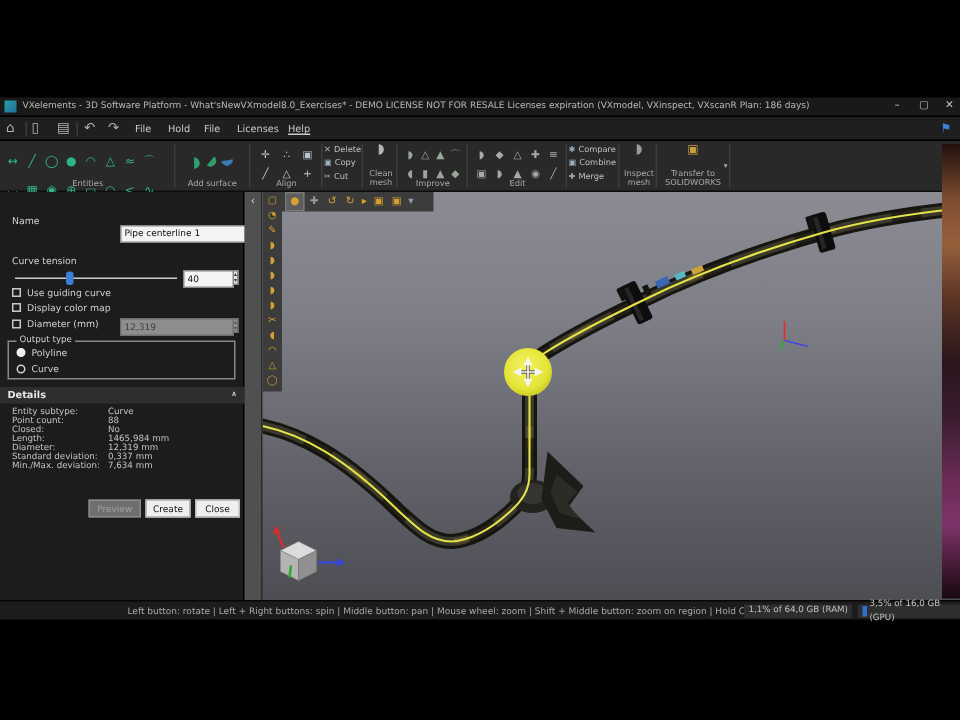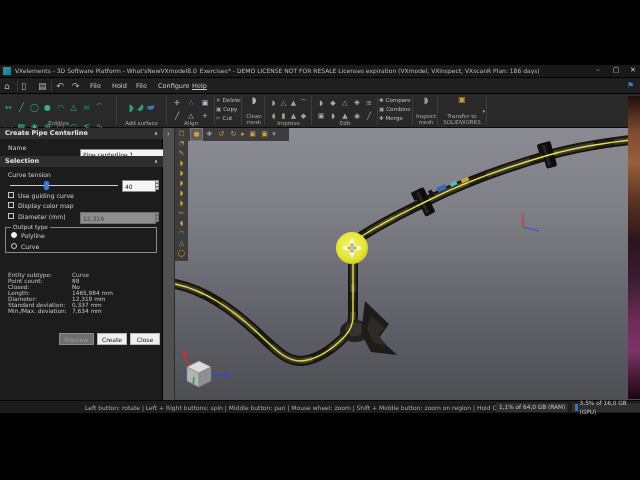--- a/index.html
+++ b/index.html
@@ -75,21 +75,21 @@
     <span class="a qicon" style="left:4px;">⌂</span>
     <span class="a qicon" style="left:21px;">▯</span>
     <span class="a qicon" style="left:38px;">▤</span>
     <span class="a qicon" style="left:56px;">↶</span>
     <span class="a qicon" style="left:72px;">↷</span>
     <div class="a vdiv" style="left:17px;"></div>
     <div class="a vdiv" style="left:51px;"></div>
     <span class="a menu-item" style="left:90px;">File</span>
     <span class="a menu-item" style="left:112px;">Hold</span>
     <span class="a menu-item" style="left:136px;">File</span>
-    <span class="a menu-item" style="left:158px;">Configure</span>
+    <span class="a menu-item" style="left:158px;">Licenses</span>
     <span class="a menu-item" style="left:192px;text-decoration:underline;">Help</span>
     <span class="a" style="left:627px;top:3px;font-size:8px;color:#3b82d8;">⚑</span>
   </div>
 
   <div class="a ribbon">
 
     <div class="a rgroup" style="left:2px;width:113px;">
       <div style="padding-top:1px;">
         <span class="gi ent">↔</span><span class="gi ent">╱</span><span class="gi ent">◯</span><span class="gi ent">●</span><span class="gi ent">◠</span><span class="gi ent">△</span><span class="gi ent">≈</span><span class="gi ent">⌒</span><br>
         <span class="gi ent">◡</span><span class="gi ent">▦</span><span class="gi ent">◉</span><span class="gi ent">⊕</span><span class="gi ent">▭</span><span class="gi ent">◠</span><span class="gi ent">&lt;</span><span class="gi ent">∿</span>
@@ -163,31 +163,23 @@
 
     <div class="a rgroup" style="left:439px;width:46px;">
       <div style="text-align:center;padding-top:1px;font-size:8px;color:#c8a040;">▣</div>
       <div class="a rlabel" style="bottom:2px;white-space:normal;line-height:5.5px;">Transfer to SOLIDWORKS</div>
       <span class="a" style="right:0;top:14px;font-size:5px;color:#aaa;">▾</span>
     </div>
     <div class="a rsep" style="left:486px;"></div>
   </div>
 
   <div class="a panel">
-    <div class="a phead" style="top:0;">
-      <span>Create Pipe Centerline</span>
-      <span class="chev">∧</span>
-    </div>
     <span class="a plab" style="left:8px;top:16px;">Name</span>
     <div class="a" style="left:80px;top:14px;width:78px;height:11px;">
       <input class="pinput" value="Pipe centerline 1" style="">
-    </div>
-    <div class="a phead" style="top:28px;">
-      <span>Selection</span>
-      <span class="chev">∧</span>
     </div>
     <span class="a plab" style="left:8px;top:43px;">Curve tension</span>
     <div class="a" style="left:10px;top:57px;width:108px;height:1px;background:#cfcfcf;"></div>
     <div class="a" style="left:44px;top:53px;width:5px;height:9px;border-radius:2px;background:#3d7fd6;"></div>
     <div class="a spinbox" style="left:122px;top:52px;width:36px;">
       <input class="pinput" style="width: 28px;" value="40">
       <div class="spin-arrows">
           <span>▴</span>
           <span>▾</span>
         </div>
@@ -205,20 +197,24 @@
           <span>▾</span>
         </div>
     </div>
     <div class="a" style="left:5px;top:99px;width:152px;height:26px;border:1px solid #8a8a8a;">
       <span class="a plab" style="left:5px;top:-4px;background:#1c1c1c;padding:0 2px;font-size:5.8px;">Output type</span>
       <span class="a radio" style="left:5px;top:4px;background:#f0f0f0;border:1px solid #f0f0f0;"></span>
       <span class="a plab" style="left:15px;top:4px;">Polyline</span>
       <span class="a radio" style="left:5px;top:15px;border:1px solid #d0d0d0;"></span>
       <span class="a plab" style="left:15px;top:15px;">Curve</span>
     </div>
+    <div class="a phead" style="top:130px;">
+      <span>Details</span>
+      <span class="chev">∧</span>
+    </div>
     <div class="a drow" style="top:144px;">
         <span class="dlab">Entity subtype:</span>
         <span class="dval">Curve</span>
       </div>
     <div class="a drow" style="top:150px;">
         <span class="dlab">Point count:</span>
         <span class="dval">88</span>
       </div>
     <div class="a drow" style="top:156px;">
         <span class="dlab">Closed:</span>

